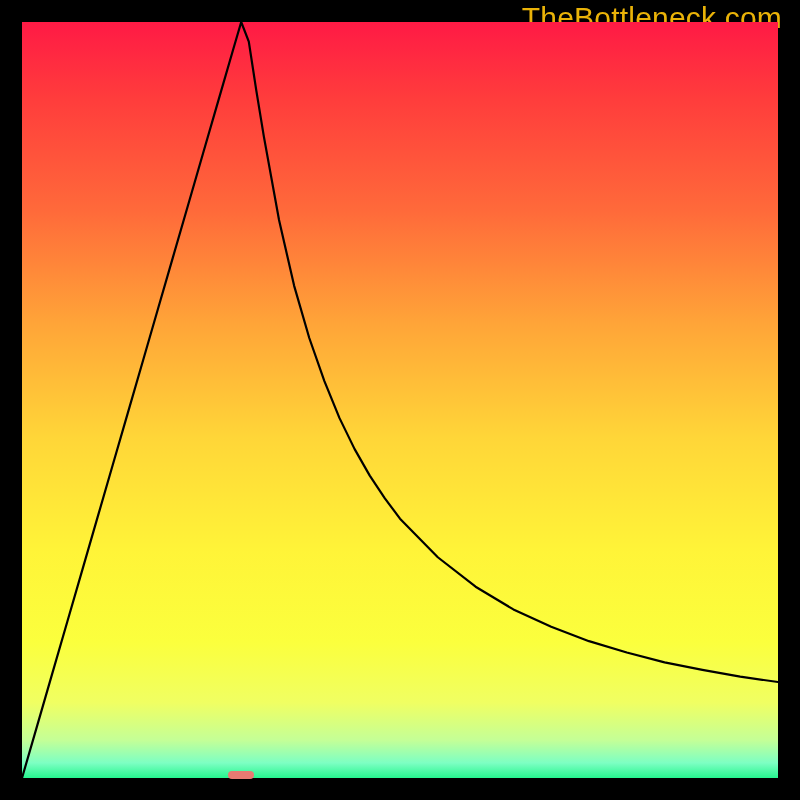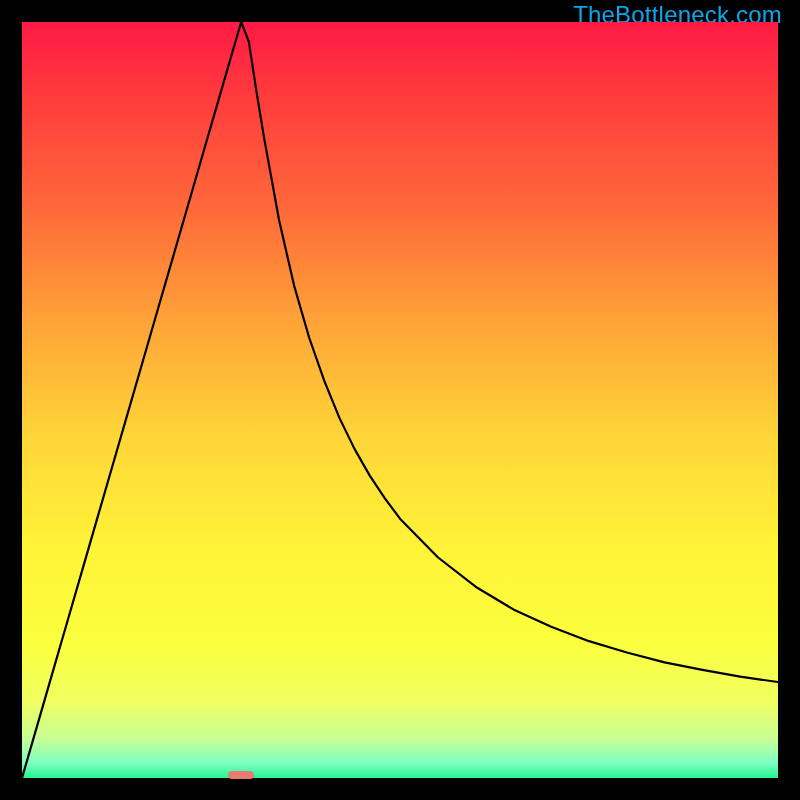--- a/index.html
+++ b/index.html
@@ -26,23 +26,23 @@
   }
   .gradient {
     width: 100%;
     height: 100%;
     display: block;
   }
   .watermark {
     position: absolute;
     top: 1px;
     right: 18px;
-    color: #0ea5e9;
+    color: #eab308;
     font-family: Arial, Helvetica, sans-serif;
-    font-size: 24px;
+    font-size: 30px;
     font-weight: 500;
     letter-spacing: 0.2px;
     user-select: none;
   }
   svg.curve-overlay {
     position: absolute;
     left: 0;
     top: 0;
     width: 756px;
     height: 756px;

